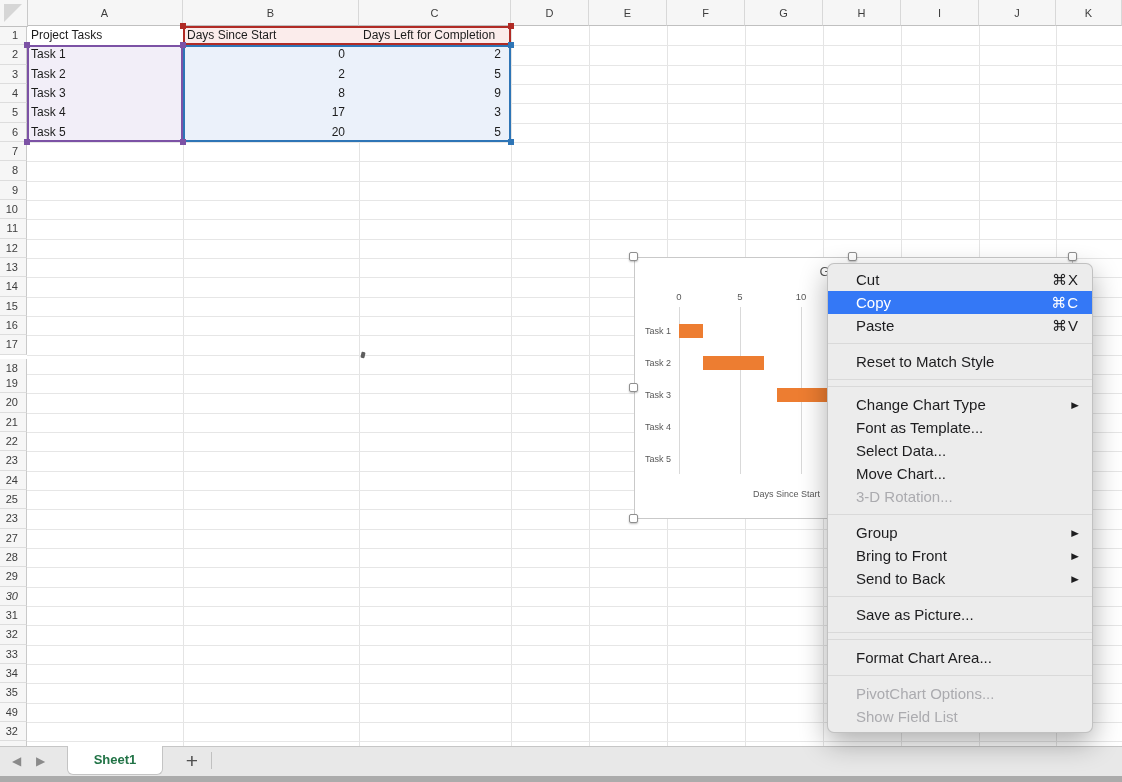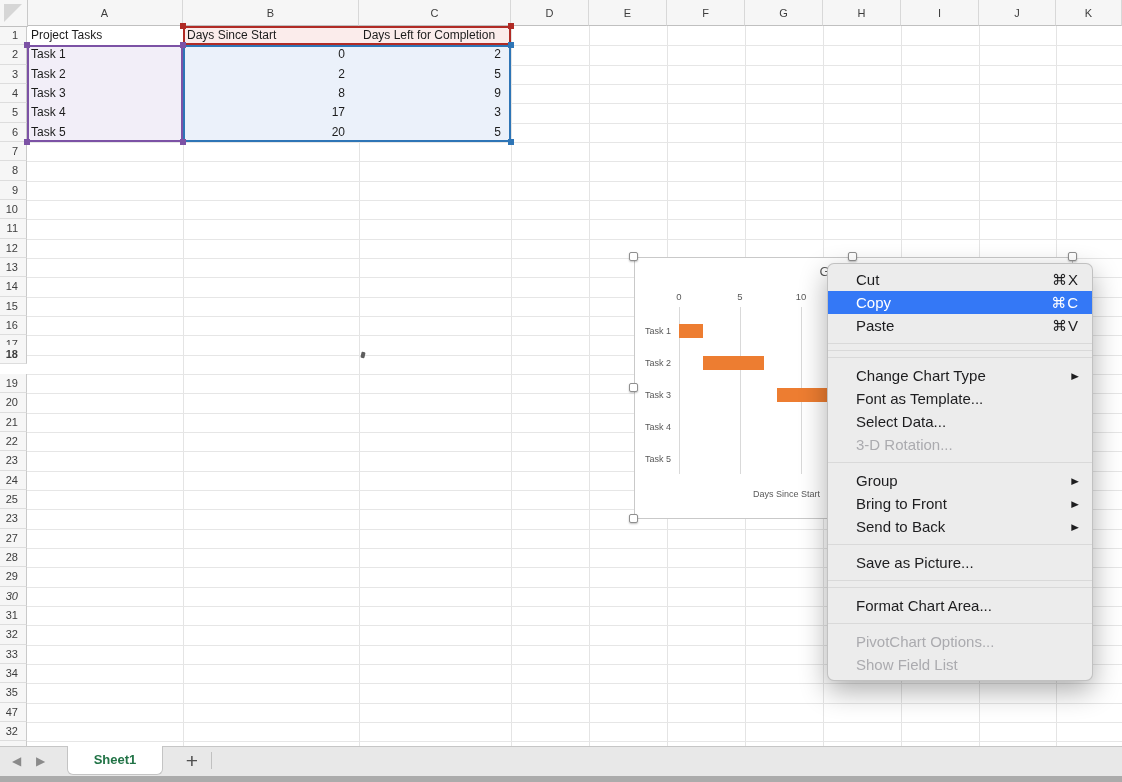--- a/index.html
+++ b/index.html
@@ -148,39 +148,39 @@
     <div class="abs row-header" style="top: 161.333px; height: 19.3333px; line-height: 19.3333px;">8</div>
     <div class="abs row-header" style="top: 180.666px; height: 19.3333px; line-height: 19.3333px;">9</div>
     <div class="abs row-header" style="top: 200px; height: 19.3333px; line-height: 19.3333px;">10</div>
     <div class="abs row-header" style="top: 219.333px; height: 19.3333px; line-height: 19.3333px;">11</div>
     <div class="abs row-header" style="top: 238.666px; height: 19.3333px; line-height: 19.3333px;">12</div>
     <div class="abs row-header" style="top: 258px; height: 19.3333px; line-height: 19.3333px;">13</div>
     <div class="abs row-header" style="top: 277.333px; height: 19.3333px; line-height: 19.3333px;">14</div>
     <div class="abs row-header" style="top: 296.666px; height: 19.3333px; line-height: 19.3333px;">15</div>
     <div class="abs row-header" style="top: 316px; height: 19.3333px; line-height: 19.3333px;">16</div>
     <div class="abs row-header" style="top: 335.333px; height: 19.3333px; line-height: 19.3333px;">17</div>
-    <div class="abs row-header" style="top: 345px; height: 19.3333px; line-height: 19.3333px; font-weight: bold;">18</div>
+    <div class="abs row-header" style="top: 359px; height: 19.3333px; line-height: 19.3333px;">18</div>
     <div class="abs row-header" style="top: 373.999px; height: 19.3333px; line-height: 19.3333px;">19</div>
     <div class="abs row-header" style="top: 393.333px; height: 19.3333px; line-height: 19.3333px;">20</div>
     <div class="abs row-header" style="top: 412.666px; height: 19.3333px; line-height: 19.3333px;">21</div>
     <div class="abs row-header" style="top: 431.999px; height: 19.3333px; line-height: 19.3333px;">22</div>
     <div class="abs row-header" style="top: 451.333px; height: 19.3333px; line-height: 19.3333px;">23</div>
     <div class="abs row-header" style="top: 470.666px; height: 19.3333px; line-height: 19.3333px;">24</div>
     <div class="abs row-header" style="top: 489.999px; height: 19.3333px; line-height: 19.3333px;">25</div>
     <div class="abs row-header" style="top: 509.332px; height: 19.3333px; line-height: 19.3333px;">23</div>
     <div class="abs row-header" style="top: 528.666px; height: 19.3333px; line-height: 19.3333px;">27</div>
     <div class="abs row-header" style="top: 547.999px; height: 19.3333px; line-height: 19.3333px;">28</div>
     <div class="abs row-header" style="top: 567.332px; height: 19.3333px; line-height: 19.3333px;">29</div>
     <div class="abs row-header" style="top: 586.666px; height: 19.3333px; line-height: 19.3333px; font-style: italic;">30</div>
     <div class="abs row-header" style="top: 605.999px; height: 19.3333px; line-height: 19.3333px;">31</div>
     <div class="abs row-header" style="top: 625.332px; height: 19.3333px; line-height: 19.3333px;">32</div>
     <div class="abs row-header" style="top: 644.666px; height: 19.3333px; line-height: 19.3333px;">33</div>
     <div class="abs row-header" style="top: 663.999px; height: 19.3333px; line-height: 19.3333px;">34</div>
     <div class="abs row-header" style="top: 683.332px; height: 19.3333px; line-height: 19.3333px;">35</div>
-    <div class="abs row-header" style="top: 702.665px; height: 19.3333px; line-height: 19.3333px;">47</div>
+    <div class="abs row-header" style="top: 702.665px; height: 19.3333px; line-height: 19.3333px;">49</div>
     <div class="abs row-header" style="top: 721.999px; height: 19.3333px; line-height: 19.3333px;">32</div>
     <div class="abs row-header" style="top: 741.332px; height: 19.3333px; line-height: 19.3333px;">38</div>
   </div>
 <div class="abs" id="fills">
     <div class="abs fill" style="left: 28px; top: 45.3333px; width: 155px; height: 96.6665px; background: rgb(242, 238, 248);"></div>
     <div class="abs fill" style="left: 184px; top: 27px; width: 327px; height: 18.3333px; background: rgb(251, 236, 235);"></div>
     <div class="abs fill" style="left: 184px; top: 45.3333px; width: 327px; height: 96.6665px; background: rgb(235, 241, 250);"></div>
   </div>
 <div class="abs" id="cells">
     <div class="abs cell" style="left: 31px; top: 26px; width: 150px;">Project Tasks</div>
@@ -267,31 +267,37 @@
     </div>
     <div class="menu-item hl">
       <span class="lbl">Copy</span>
       <span class="sc">⌘C</span>
     </div>
     <div class="menu-item">
       <span class="lbl">Paste</span>
       <span class="sc">⌘V</span>
     </div>
     <div class="menu-sep"></div>
+    <div class="menu-item">
+      <span class="lbl">Reset to Match Style</span>
+    </div>
     <div class="menu-sep"></div>
     <div class="menu-sep"></div>
     <div class="menu-item">
       <span class="lbl">Change Chart Type</span>
       <span class="arrow">▶</span>
     </div>
     <div class="menu-item">
       <span class="lbl">Font as Template...</span>
     </div>
     <div class="menu-item">
       <span class="lbl">Select Data...</span>
+    </div>
+    <div class="menu-item">
+      <span class="lbl">Move Chart...</span>
     </div>
     <div class="menu-item dis">
       <span class="lbl">3-D Rotation...</span>
     </div>
     <div class="menu-sep"></div>
     <div class="menu-item">
       <span class="lbl">Group</span>
       <span class="arrow">▶</span>
     </div>
     <div class="menu-item">

